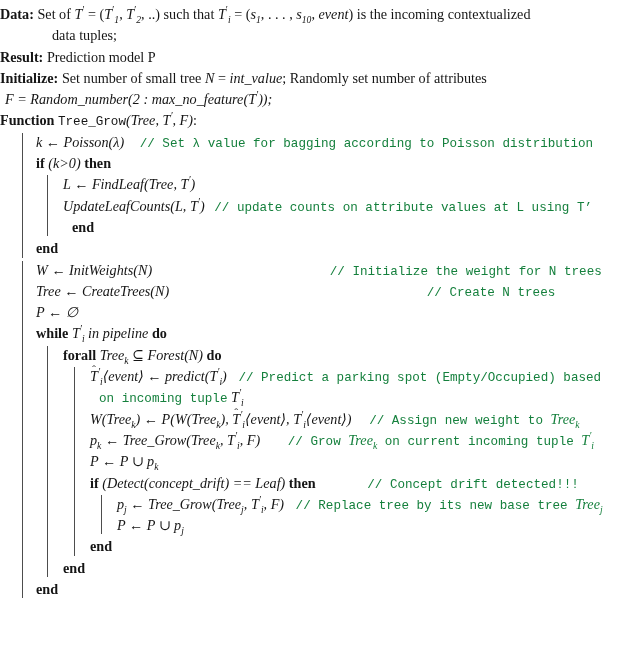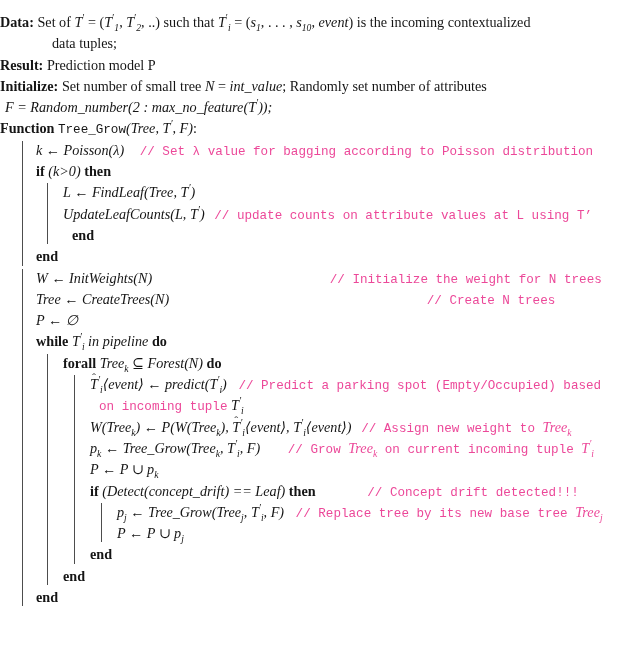--- a/index.html
+++ b/index.html
@@ -32,21 +32,21 @@
     height: 21.3px;
     line-height: 21.3px;
   }
 
   
   .kw   { font-weight: bold; }
   .hdr  { font-weight: bold; }
   .it   { font-style: italic; }
   .rm   { font-style: normal; }
   .mono { font-family: "Liberation Mono", "DejaVu Sans Mono", monospace; font-size: 12.6px; font-style: normal; }
-  .cmt  { font-family: "Liberation Mono", "DejaVu Sans Mono", monospace; font-size: 12.6px; font-style: normal; color: #ec4899; }
+  .cmt  { font-family: "Liberation Mono", "DejaVu Sans Mono", monospace; font-size: 12.6px; font-style: normal; color: #15803d; }
 
   
   .mi   { font-style: italic; }
   sub   { font-size: 0.68em; font-style: italic; line-height: 0; }
   sup   { font-size: 0.68em; line-height: 0; }
   .hat  { position: relative; display: inline-block; }
   .hat > .hatmark {
     position: absolute;
     top: -0.62em;
     left: 50%;
@@ -67,21 +67,21 @@
     left: 0;
     top: 1px;
     bottom: 2px;
     width: 1px;
     background: #4d4d4d;
   }
   
   .blk .blk { margin-left: 11px; padding-left: 16px; }
 
   
-  .preamble { padding-top: 12px; }
+  .preamble { padding-top: 4px; }
   .preamble .ln { white-space: normal; }
   .hang { padding-left: 52px; text-indent: -52px; }
   .hang2 { padding-left: 5px; }
 
   .cont { padding-left: 9px; }
 </style>
 </head>
 <body>
 
 <div id="algo">
@@ -191,21 +191,21 @@
           <span class="cmt" style="margin-left:8px">// Predict a parking spot (Empty/Occupied) based</span>
         </div>
 
         <div class="ln cont">
           <span class="cmt">on incoming tuple</span>
           <span class="it"><span class="mi">T</span><sup>′</sup><sub>i</sub></span>
         </div>
 
         <div class="ln">
           <span class="it"><span class="mi">W</span>(<span class="mi">Tree</span><sub>k</sub>) ← <span class="mi">P</span>(<span class="mi">W</span>(<span class="mi">Tree</span><sub>k</sub>), <span class="hat"><span class="hatmark">̂</span><span class="mi">T</span></span><sup>′</sup><sub>i</sub>⟨<span class="it">event</span>⟩, <span class="mi">T</span><sup>′</sup><sub>i</sub>⟨<span class="it">event</span>⟩)</span>
-          <span class="cmt" style="margin-left:6px">// Assign new weight to <span class="it" style="font-family:'Liberation Serif',serif;font-size:14.2px">Tree<sub>k</sub></span></span>
+          <span class="cmt" style="margin-left:14px">// Assign new weight to <span class="it" style="font-family:'Liberation Serif',serif;font-size:14.2px">Tree<sub>k</sub></span></span>
         </div>
 
         <div class="ln">
           <span class="it"><span class="mi">p</span><sub>k</sub> ← <span class="it">Tree_Grow</span>(<span class="mi">Tree</span><sub>k</sub>, <span class="mi">T</span><sup>′</sup><sub>i</sub>, <span class="mi">F</span>)</span>
           <span class="cmt" style="margin-left:24px">// Grow <span class="it" style="font-family:'Liberation Serif',serif;font-size:14.2px">Tree<sub>k</sub></span> on current incoming tuple <span class="it" style="font-family:'Liberation Serif',serif;font-size:14.2px">T<sup>′</sup><sub>i</sub></span></span>
         </div>
 
         <div class="ln">
           <span class="it"><span class="mi">P</span> ← <span class="mi">P</span> ∪ <span class="mi">p</span><sub>k</sub></span>
         </div>

